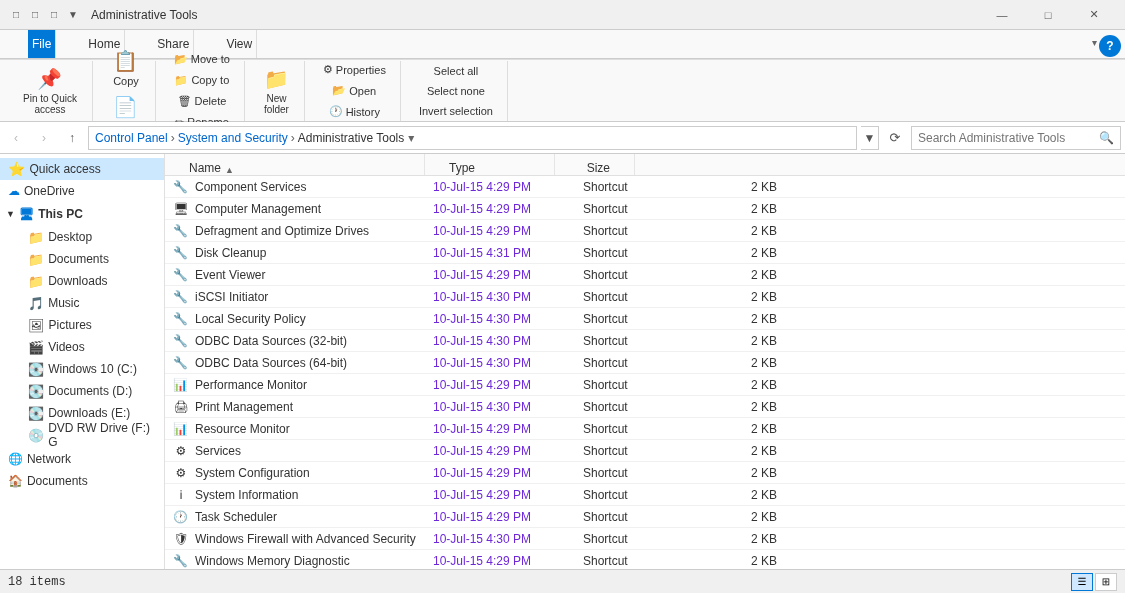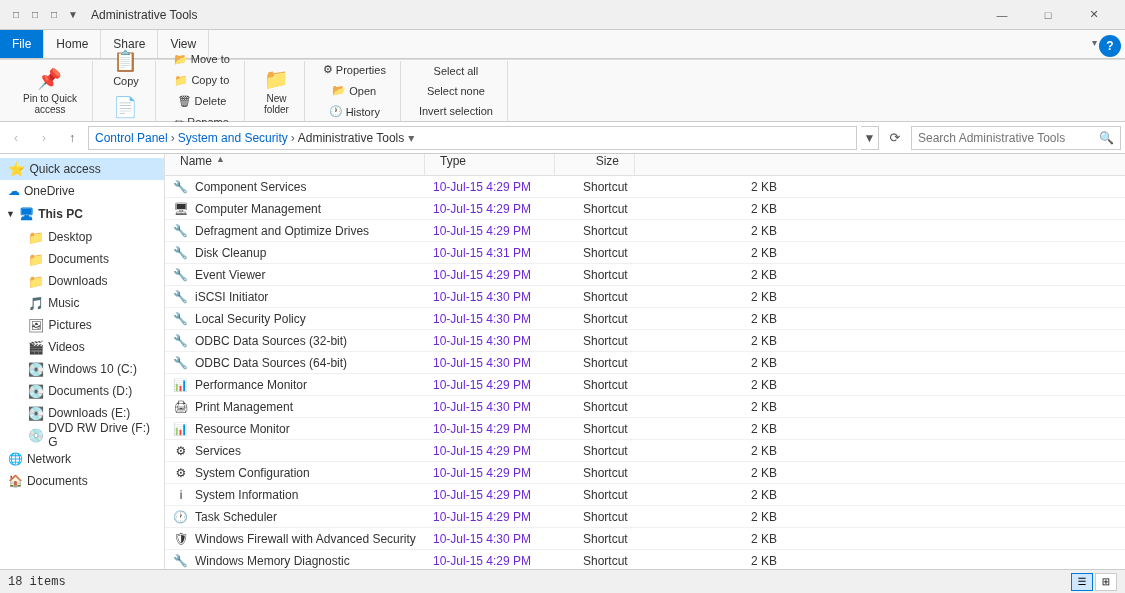--- a/index.html
+++ b/index.html
@@ -10,21 +10,21 @@
     .title-bar-left { display: flex; align-items: center; gap: 4px; }
     .title-bar-icons { display: flex; gap: 3px; align-items: center; }
     .tb-icon { width: 16px; height: 16px; display: flex; align-items: center; justify-content: center; font-size: 10px; color: #555; cursor: pointer; }
     .title-text { font-size: 12px; color: #333; margin-left: 6px; }
     .window-controls { display: flex; gap: 0; }
     .wc-btn { width: 46px; height: 30px; display: flex; align-items: center; justify-content: center; font-size: 11px; cursor: pointer; color: #555; }
 
     
     .ribbon { background: #f9f9f9; border-bottom: 1px solid #ccc; }
     .ribbon-tabs { display: flex; height: 28px; }
-    .ribbon-tab { padding: 0 12px; display: flex; align-items: center; font-size: 12px; cursor: pointer; color: #333; border-right: 1px solid #ddd; }
+    .ribbon-tab { padding: 0 4px; display: flex; align-items: center; font-size: 12px; cursor: pointer; color: #333; border-right: 1px solid #ddd; margin-left: 28px; }
     .ribbon-tab.active { background: #0078d7; color: #fff; }
     .ribbon-content { height: 62px; background: #f9f9f9; border-top: 1px solid #ddd; display: flex; align-items: center; padding: 4px 8px; gap: 4px; }
     .ribbon-help { margin-left: auto; width: 22px; height: 22px; background: #0078d7; color: #fff; display: flex; align-items: center; justify-content: center; font-size: 12px; font-weight: bold; border-radius: 50%; cursor: pointer; align-self: flex-start; margin-top: 4px; }
     .ribbon-expand { font-size: 10px; color: #666; cursor: pointer; padding: 2px; align-self: flex-start; margin-top: 4px; }
 
     
     .address-bar { height: 32px; background: #fff; border-bottom: 1px solid #ccc; display: flex; align-items: center; padding: 0 4px; gap: 4px; }
     .nav-btn { width: 24px; height: 24px; display: flex; align-items: center; justify-content: center; font-size: 12px; color: #555; cursor: pointer; border: 1px solid transparent; border-radius: 2px; }
     .nav-btn.disabled { color: #bbb; cursor: default; }
     .address-path { flex: 1; height: 24px; border: 1px solid #ccc; display: flex; align-items: center; padding: 0 6px; font-size: 12px; color: #333; background: #fff; }
@@ -48,21 +48,21 @@
     .sidebar-sub { padding-left: 16px; }
     .sidebar-sub .sidebar-item { padding-left: 12px; }
     .icon-star { color: #f0a030; font-size: 14px; }
     .icon-cloud { color: #0078d7; }
     .icon-pc { color: #0078d7; }
     .icon-network { color: #0078d7; }
     .icon-home { color: #4a90d9; }
 
     
     .col-header { height: 22px; border-bottom: 1px solid #e0e0e0; display: flex; align-items: center; padding: 0; background: #fafafa; flex-shrink: 0; }
-    .col-header-cell { display: flex; align-items: flex-start; font-size: 12px; color: #333; padding: 0 15px; height: 100%; border-right: 1px solid #e5e5e5; cursor: pointer; user-select: none; }
+    .col-header-cell { display: flex; align-items: flex-end; font-size: 12px; color: #333; padding: 0 24px; height: 100%; border-right: 1px solid #e5e5e5; cursor: pointer; user-select: none; }
     .col-name { width: 260px; }
     .col-date { width: 150px; }
     .col-type { width: 130px; }
     .col-size { width: 80px; text-align: right; justify-content: flex-end; }
     .sort-arrow { font-size: 9px; margin-left: 4px; color: #666; }
 
     
     .file-pane { flex: 1; display: flex; flex-direction: column; overflow: hidden; }
     .file-list { flex: 1; overflow-y: auto; }
     .file-row { display: flex; align-items: center; height: 22px; border-bottom: 1px solid #f0f0f0; cursor: pointer; }

